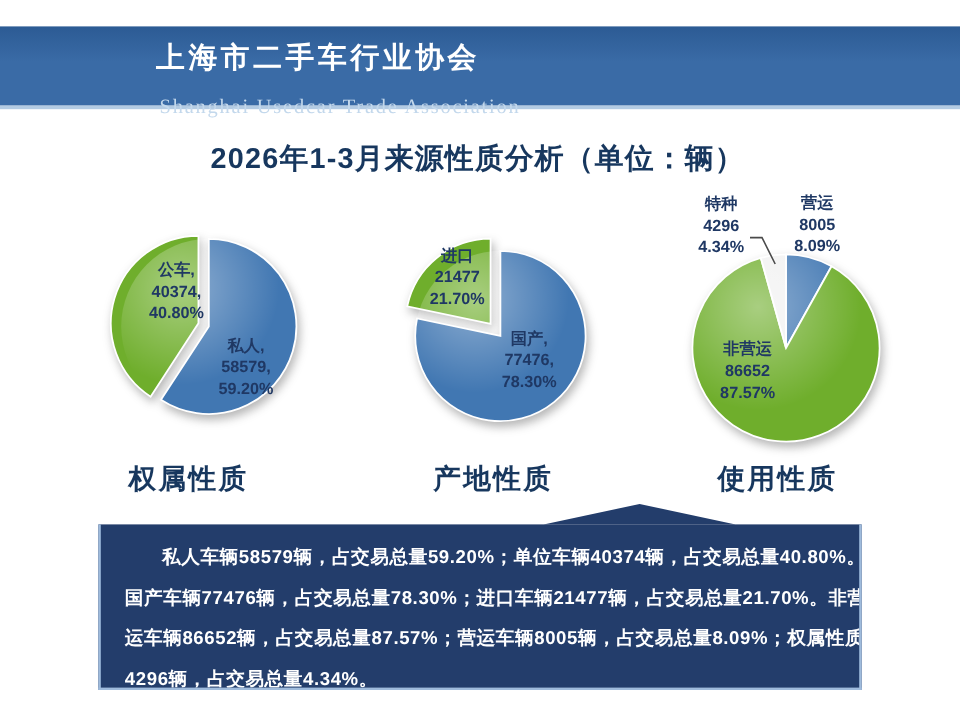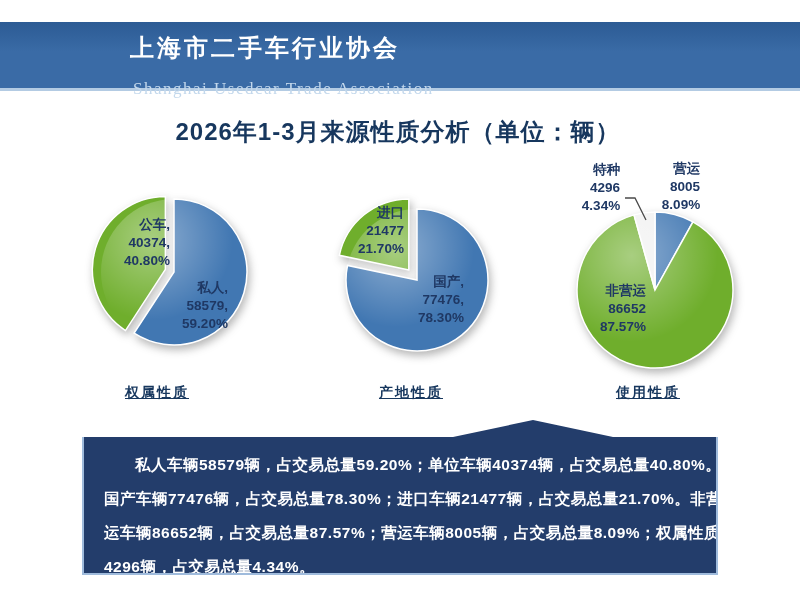--- a/index.html
+++ b/index.html
@@ -36,28 +36,28 @@
   }
   
   .pie-box{position:absolute;width:230px;height:230px;}
   #pie0{left:59px;top:157px;}
   #pie1{left:302px;top:165px;}
   #pie2{left:540px;top:168px;}
   .pie-box svg{position:absolute;left:0;top:0;overflow:visible;}
   .slices{filter:drop-shadow(2px 4px 4px rgba(90,90,90,0.45));}
   .pie-label{
     position:absolute;transform:translate(-50%,-50%);
-    white-space:pre-line;text-align:right;
+    white-space:pre-line;text-align:center;
     font-size:13.5px;font-weight:bold;line-height:1.32;
     color:var(--c-pielabel,#1F3864);
   }
   .pie-caption{
     position:absolute;top:384px;transform:translateX(-50%);
-    font-size:14px;font-weight:bold;color:var(--c-title,#17375E);
-    letter-spacing:2px;white-space:nowrap;text-decoration:underline;
+    font-size:23px;font-weight:bold;color:var(--c-title,#17375E);
+    letter-spacing:2px;white-space:nowrap;
   }
   #caption0{left:157px;} #caption1{left:411px;} #caption2{left:648px;}
   
   .callout{
     position:absolute;left:82px;top:437px;width:636px;height:138px;
     background:var(--c-callout,#233D6B);
     border:2px solid var(--c-callout-border,#9FBBDC);border-top:none;
     box-sizing:border-box;overflow:hidden;
   }
   .callout-pointer{

